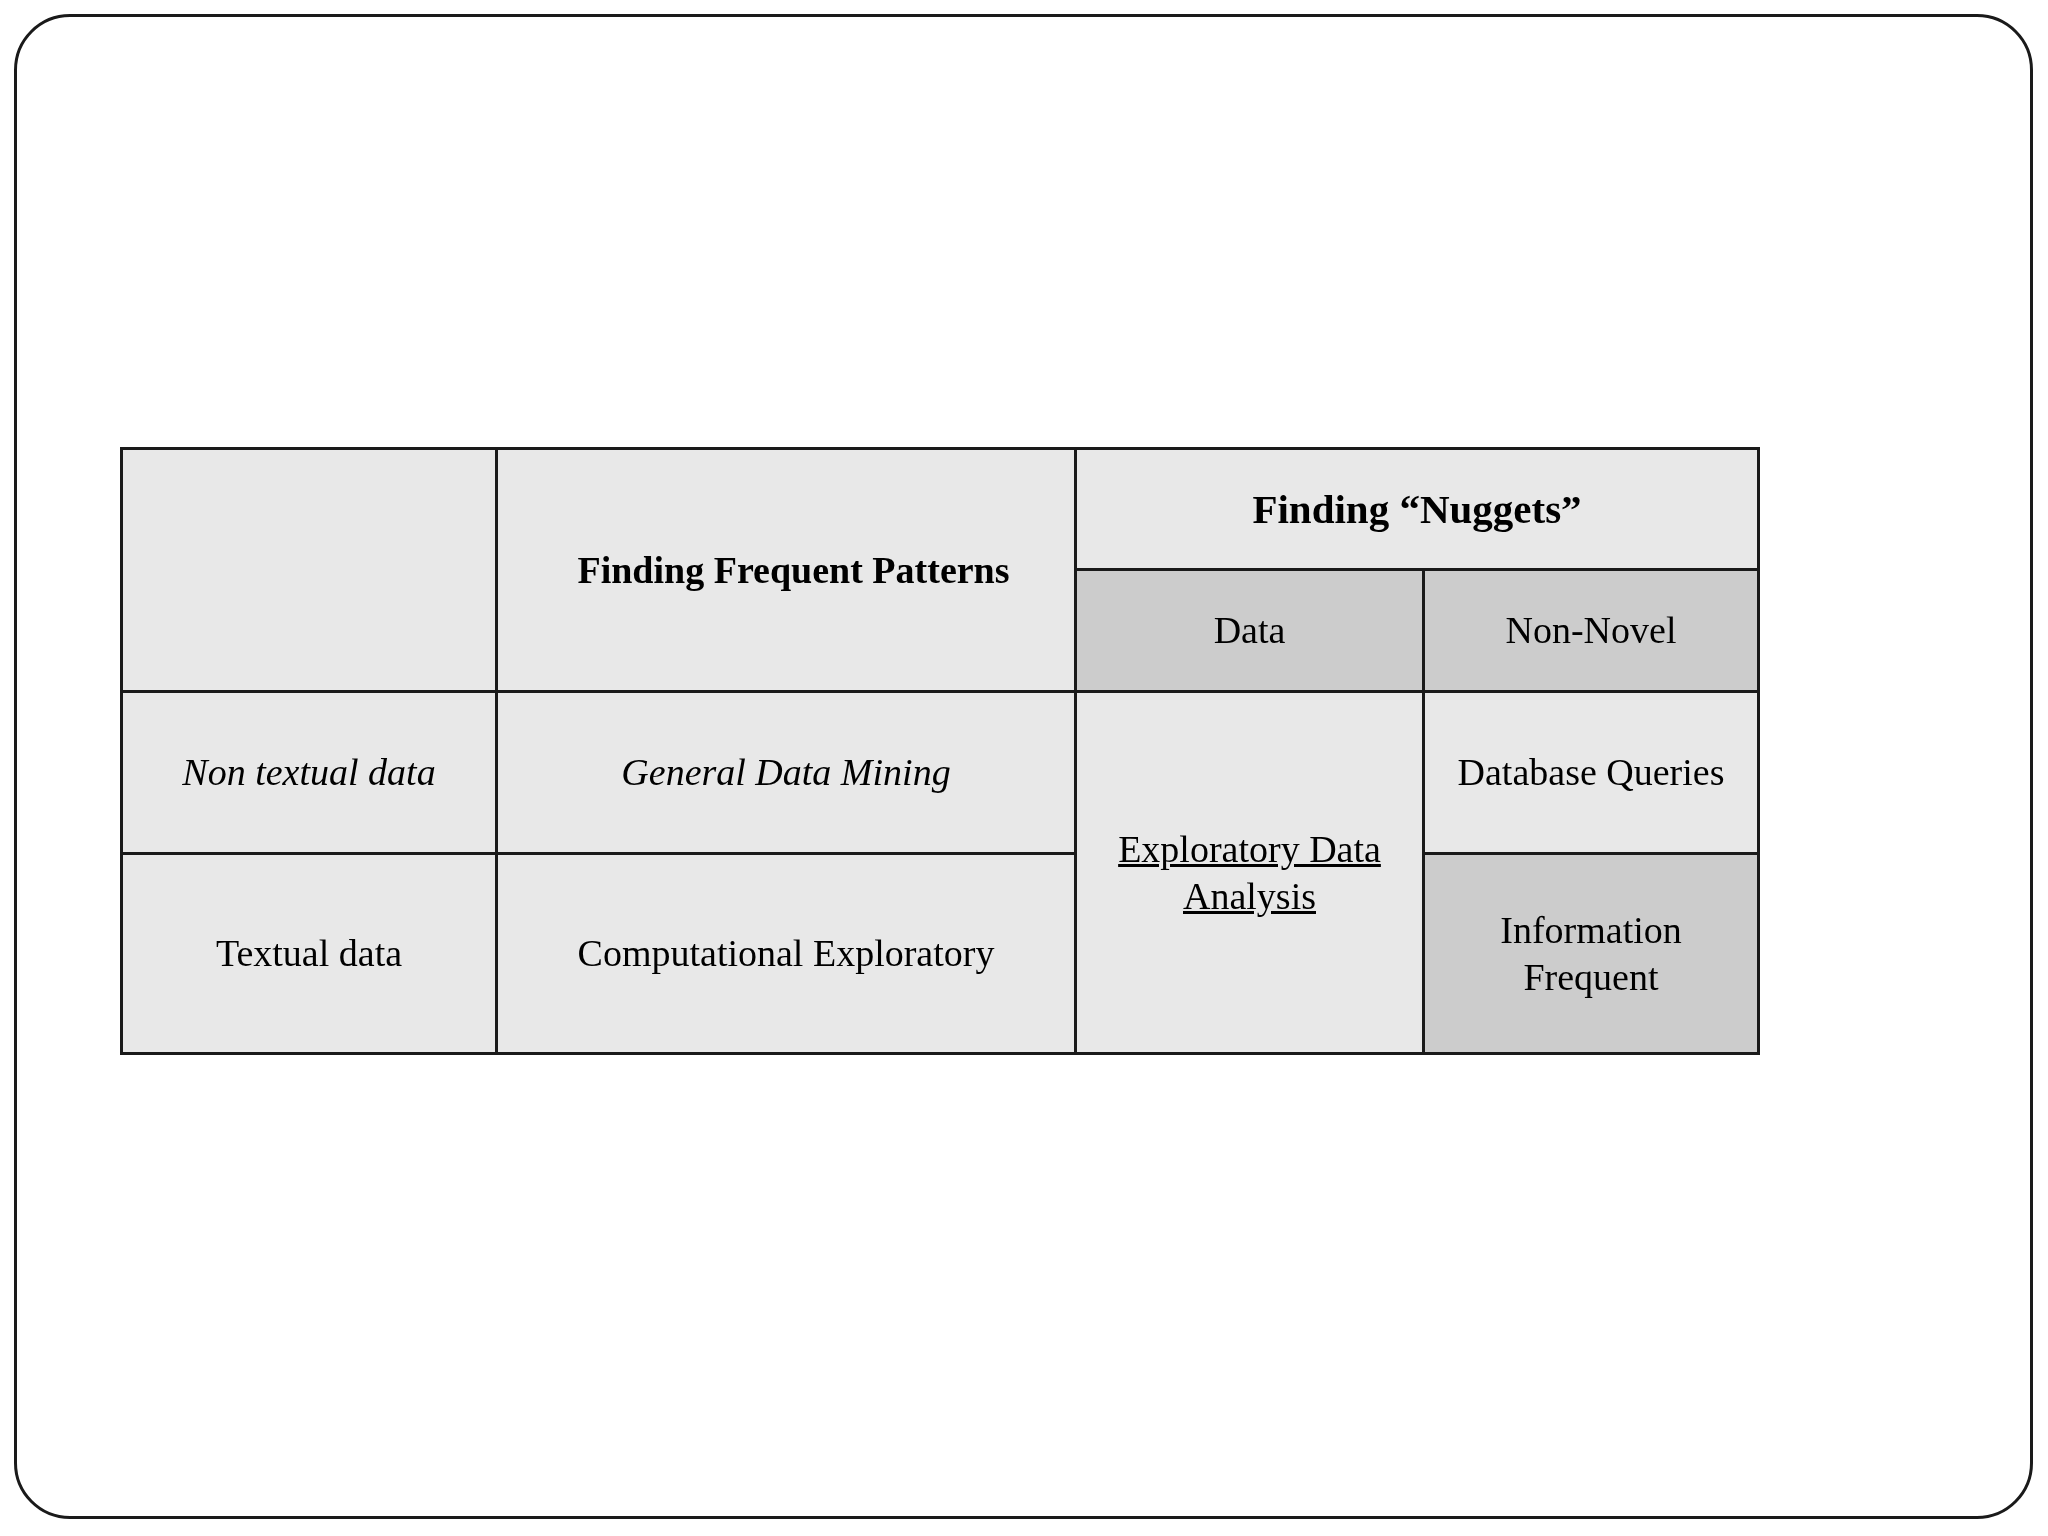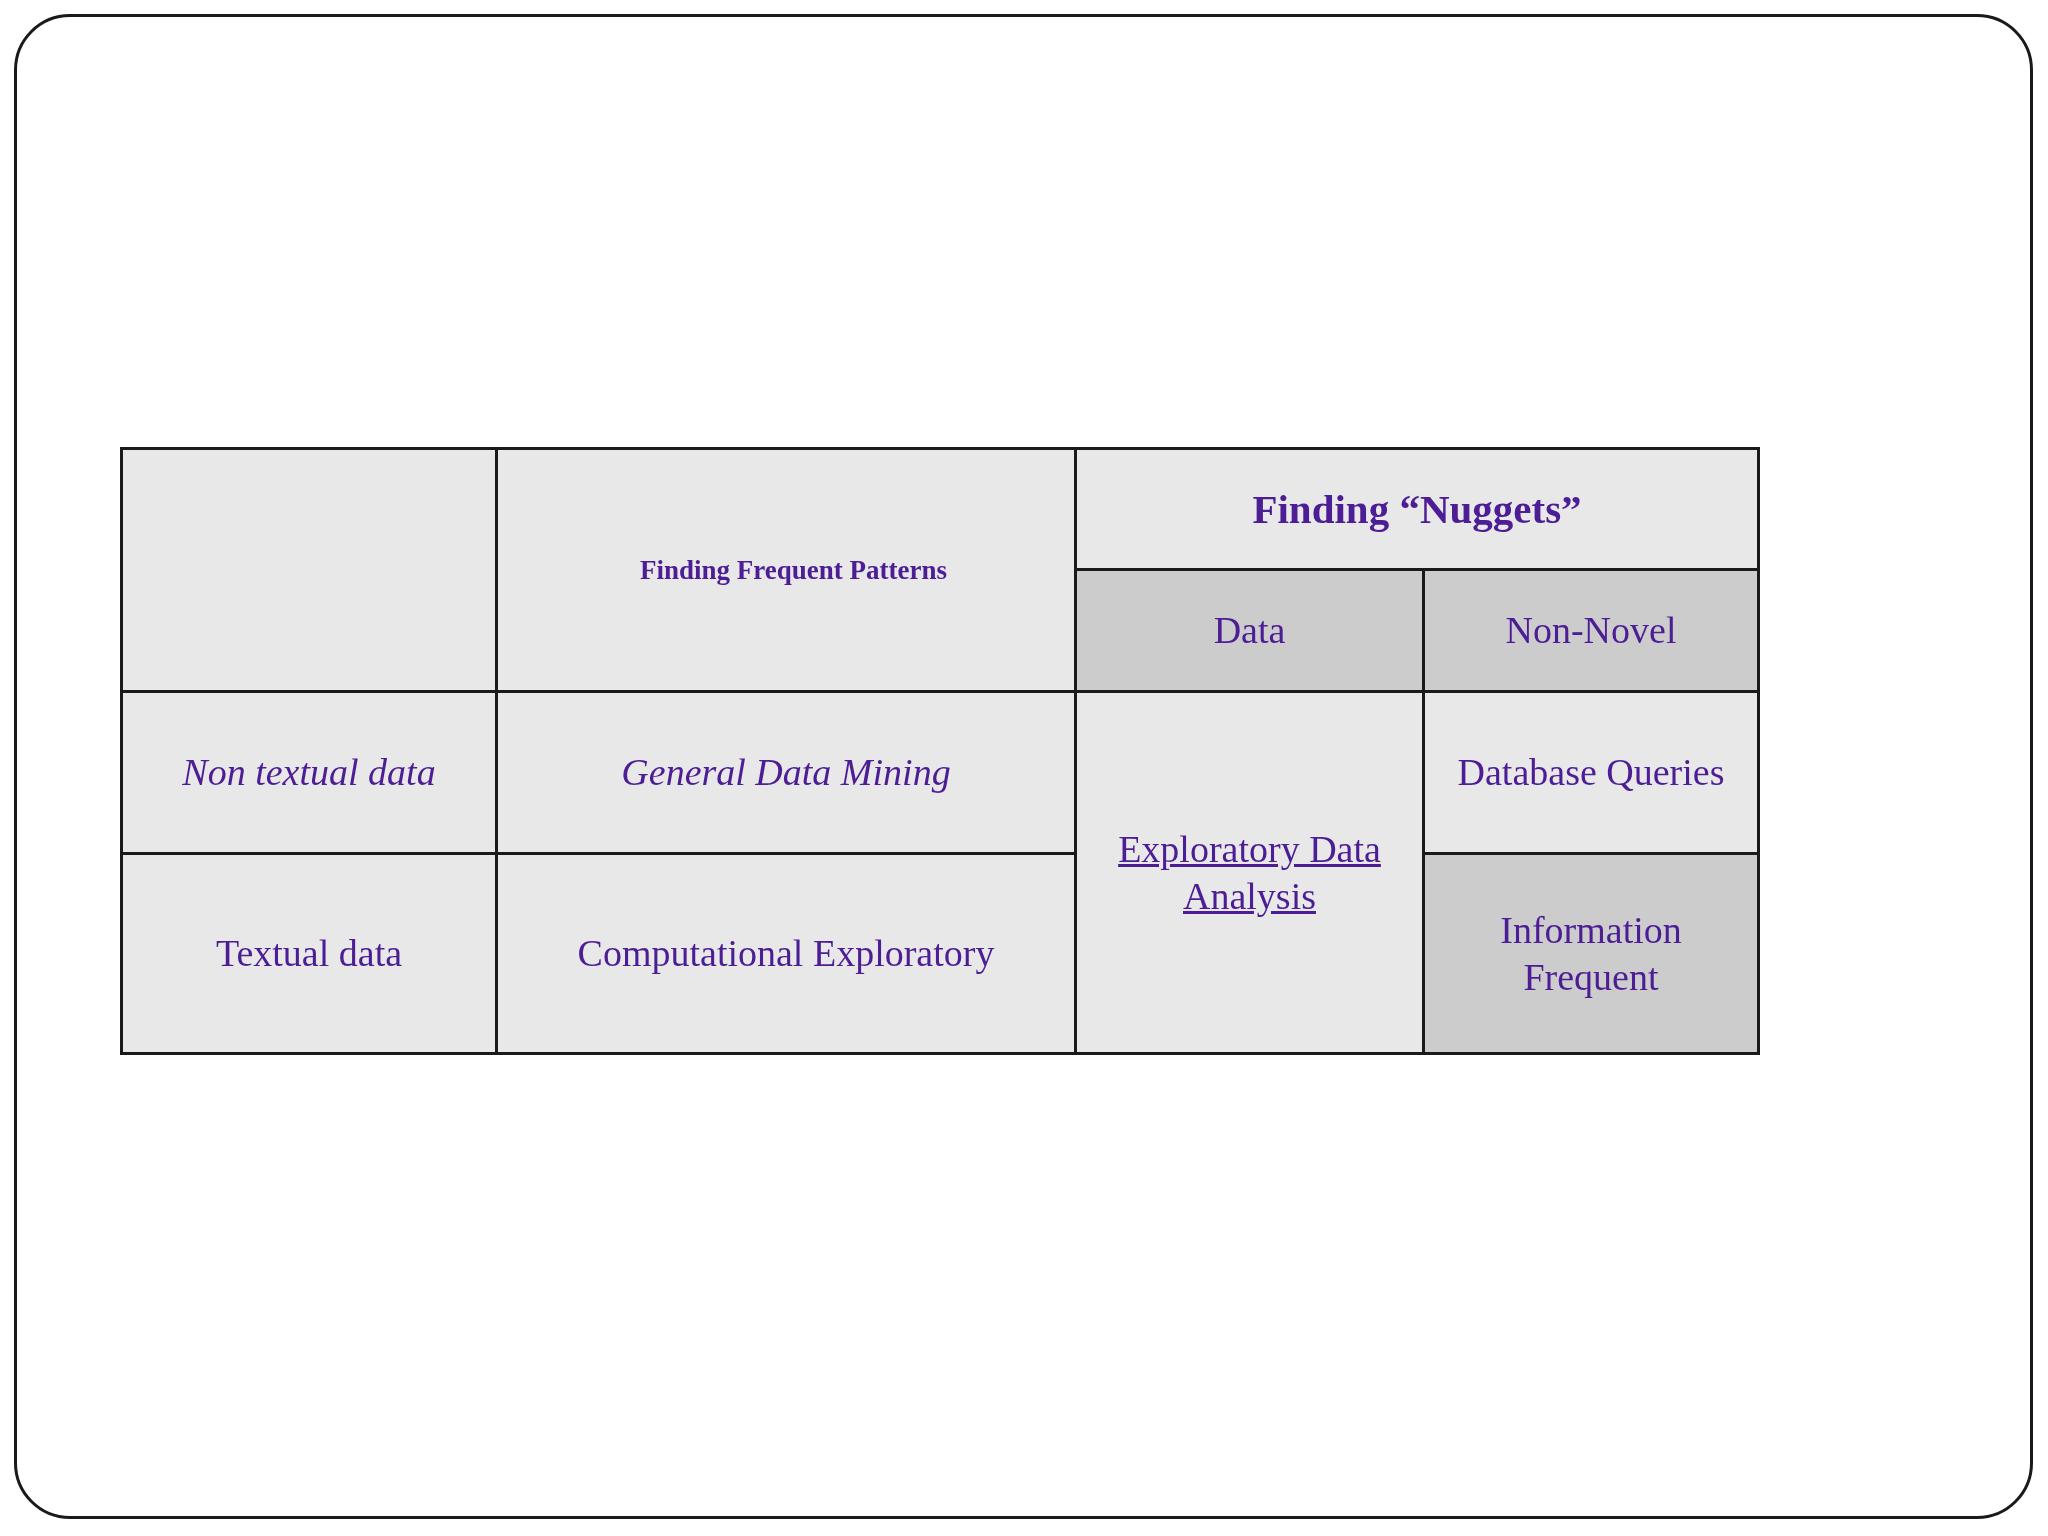--- a/index.html
+++ b/index.html
@@ -35,37 +35,37 @@
     border-collapse: collapse;
     table-layout: fixed;
     background: #e8e8e8;
   }
 
   .matrix-table td {
     border: 3px solid #1a1a1a;
     background: #e8e8e8;
     text-align: center;
     vertical-align: middle;
-    color: #4c1d95;
+    color: #000000;
     font-size: 38px;
     line-height: 1.22;
     padding: 4px 10px;
     box-sizing: border-box;
   }
 
   .col-rowlabel { width: 375px; }
   .col-patterns { width: 579px; }
   .col-novel    { width: 348px; }
   .col-nonnovel { width: 335px; }
 
   td.cell-blank-corner { height: 243px; }
 
   td.cell-head-main {
     font-weight: bold;
-    font-size: 27px;
+    font-size: 38px;
     padding-left: 25px;
   }
 
   td.cell-head-nuggets {
     font-weight: bold;
     font-size: 41px;
     height: 121px;
   }
 
   td.cell-subhead {

